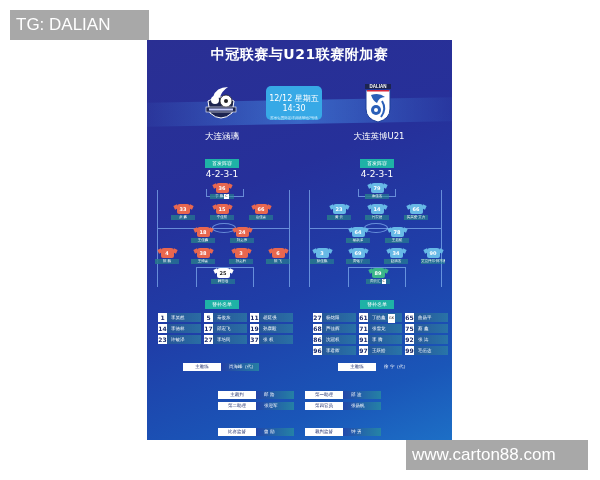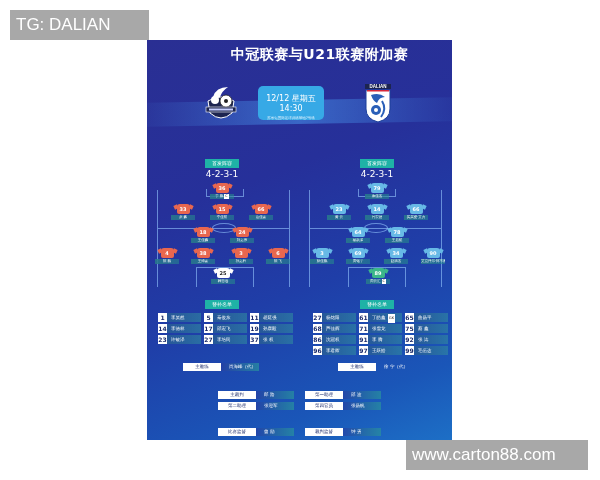--- a/index.html
+++ b/index.html
@@ -22,24 +22,24 @@
     background: linear-gradient(160deg, #2a2f93 0%, #26309a 35%, #1f3ea8 60%, #1a56b8 85%, #1d6fc6 100%);
     overflow: hidden; color: #fff;
   }
   .poster::before {
     content: ""; position: absolute; left: -20px; top: 60px; width: 345px; height: 24px;
     background: linear-gradient(90deg, rgba(80,170,255,0) 0%, rgba(80,170,255,0.45) 50%, rgba(80,170,255,0) 100%);
     transform: skewY(-1deg);
   }
   .title {
     position: absolute; top: 6px; left: 0; width: 100%; text-align: center;
-    font-size: 14px; font-weight: bold; letter-spacing: 0.5px; color: #fff; margin-left: 20px;
+    font-size: 14px; font-weight: bold; letter-spacing: 0.5px; color: #fff;
   }
   .match-box {
-    position: absolute; left: 111px; top: 46px; width: 66px; height: 34px;
+    position: absolute; left: 119px; top: 46px; width: 56px; height: 34px;
     background: #37a9e6; border-radius: 5px; text-align: center;
   }
   .match-time { font-size: 8px; margin-top: 7px; color: #fff; }
   .match-venue { font-size: 3.5px; margin-top: 3px; color: #e8f6ff; white-space: nowrap; }
 
   .logo { position: absolute; width: 38px; height: 40px; }
   .logo.home { left: 55px; top: 43px; }
   .logo.away { left: 212px; top: 43px; }
 
   .team-name { position: absolute; top: 91px; font-size: 8.5px; color: #fff; width: 100px; text-align: center; }
@@ -130,20 +130,22 @@
       <text x="19" y="5.3" font-size="4.5" font-weight="bold" fill="#fff" text-anchor="middle" font-family="Liberation Sans, sans-serif">DALIAN</text>
       <path d="M7 7 L31 7 L31 26 Q31 36 19 39 Q7 36 7 26 Z" fill="#fff" stroke="#1c3f9a" stroke-width="1"></path>
       <rect x="8" y="7" width="22" height="1.5" fill="#d6283a"></rect>
       <path d="M12 12 Q20 9 26 14 Q20 14 18 20 Q14 18 12 12 Z" fill="#2a5fb8"></path>
       <circle cx="17" cy="27" r="5" fill="#2a5fb8"></circle>
       <circle cx="17" cy="27" r="2" fill="#fff"></circle>
       <path d="M23 18 Q28 26 22 34" stroke="#2a5fb8" stroke-width="2" fill="none"></path>
     </svg>
   </div>
 
+  <div class="team-name home">大连涵璃</div>
+  <div class="team-name away">大连英博U21</div>
 
   <div class="section-tag" style="left:58px;top:119px;">首发阵容</div>
   <div class="formation" style="left:45px;top:129px;">4-2-3-1</div>
 
   <div class="pitch" style="left:10px;top:150px;width:133px;height:97px;border-top:none;border-bottom:none;transform:perspective(200px) rotateX(0deg);">
     <div class="box" style="left:48px;top:-1px;width:38px;height:8px;border-top:none;"></div>
     <div style="position:absolute;left:0;top:38px;width:100%;height:0;border-top:1px solid rgba(150,200,255,0.6);"></div>
     <div class="arc" style="left:54px;top:33px;width:24px;height:10px;"></div>
     <div class="box" style="left:38px;top:77px;width:58px;height:20px;border-bottom:none;"></div>
   </div>

